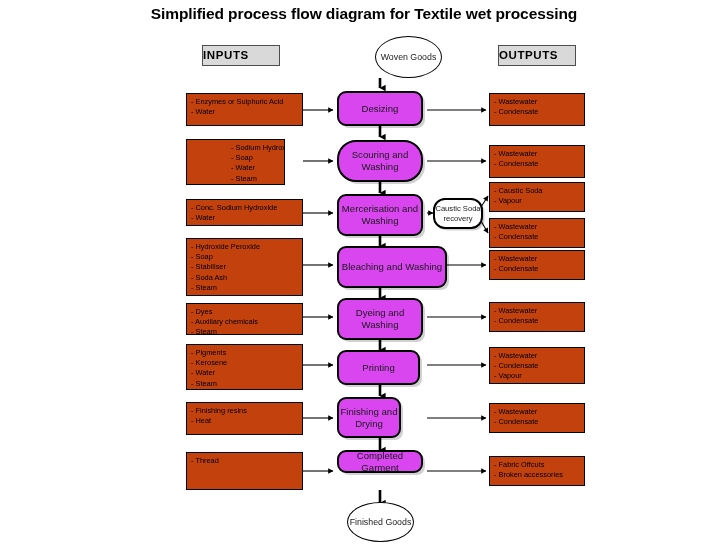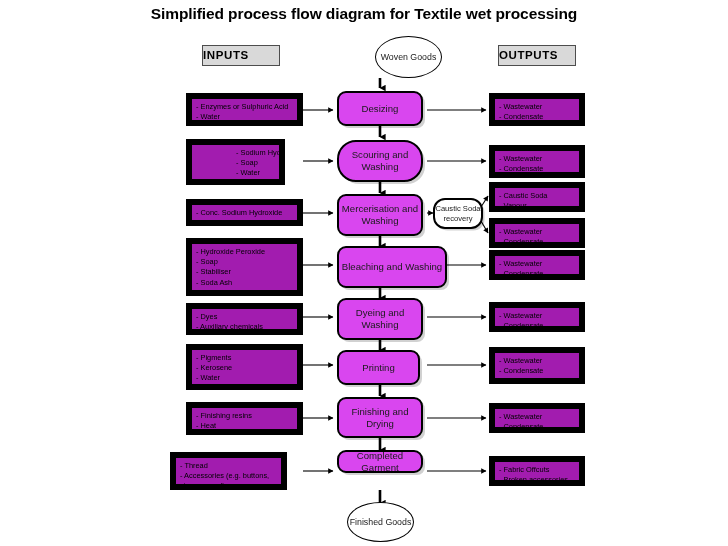--- a/index.html
+++ b/index.html
@@ -46,22 +46,22 @@
     font-size: 11.5px;
     font-weight: bold;
     letter-spacing: 0.6px;
     line-height: 19px;
     height: 19px;
   }
 
   
   .side-box {
     position: absolute;
-    background: #a21caf;
-    border: 6px solid #000000;
+    background: #c2410c;
+    border: 1px solid #000000;
     box-sizing: border-box;
     overflow: hidden;
     padding: 3px 4px 0 4px;
   }
   .side-box .line {
     font-size: 7.4px;
     line-height: 10.2px;
     color: #000000;
     white-space: nowrap;
   }
@@ -198,21 +198,21 @@
 </div>
 <div class="process-node" style="left:337px; top:246px; width:110px; height:42px;">
   <span>Bleaching and Washing</span>
 </div>
 <div class="process-node" style="left:337px; top:298px; width:86px; height:42px;">
   <span>Dyeing and Washing</span>
 </div>
 <div class="process-node" style="left:337px; top:350px; width:83px; height:35px;">
   <span>Printing</span>
 </div>
-<div class="process-node" style="left:337px; top:397px; width:86px; height:41px;">
+<div class="process-node" style="left:337px; top:397px; width:64px; height:41px;">
   <span>Finishing and Drying</span>
 </div>
 <div class="process-node" style="left:337px; top:450px; width:86px; height:23px;">
   <span>Completed Garment</span>
 </div>
 
 <div class="recovery-node" style="left:433px; top:198px; width:50px; height:31px;">
   <span>Caustic Soda recovery</span>
 </div>
 
@@ -254,23 +254,22 @@
   <div class="line">- Kerosene</div>
   <div class="line">- Water</div>
   <div class="line">- Steam</div>
 </div>
 
 <div class="side-box" style="left:186px; top:402px; width:117px; height:33px;">
   <div class="line">- Finishing resins</div>
   <div class="line">- Heat</div>
 </div>
 
-<div class="side-box wrapish" style="left:170px; top:452px; width:117px; height:38px;">
+<div class="side-box wrapish" style="left:186px; top:452px; width:117px; height:38px;">
   <div class="line">- Thread</div>
-  <div class="line">- Accessories (e.g. buttons, zippers, cord)</div>
 </div>
 
 <div class="side-box" style="left:489px; top:93px; width:96px; height:33px;">
   <div class="line">- Wastewater</div>
   <div class="line">- Condensate</div>
 </div>
 
 <div class="side-box" style="left:489px; top:145px; width:96px; height:33px;">
   <div class="line">- Wastewater</div>
   <div class="line">- Condensate</div>

